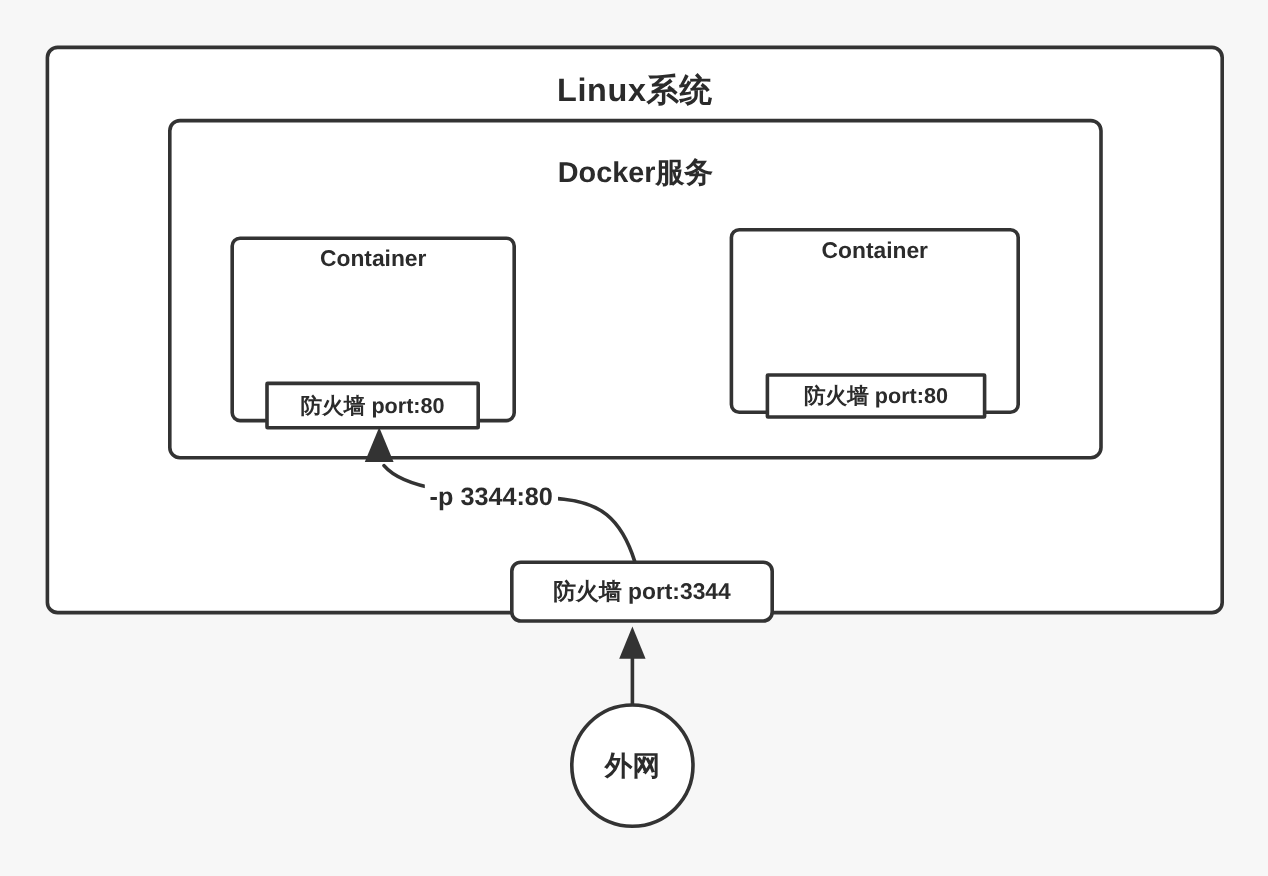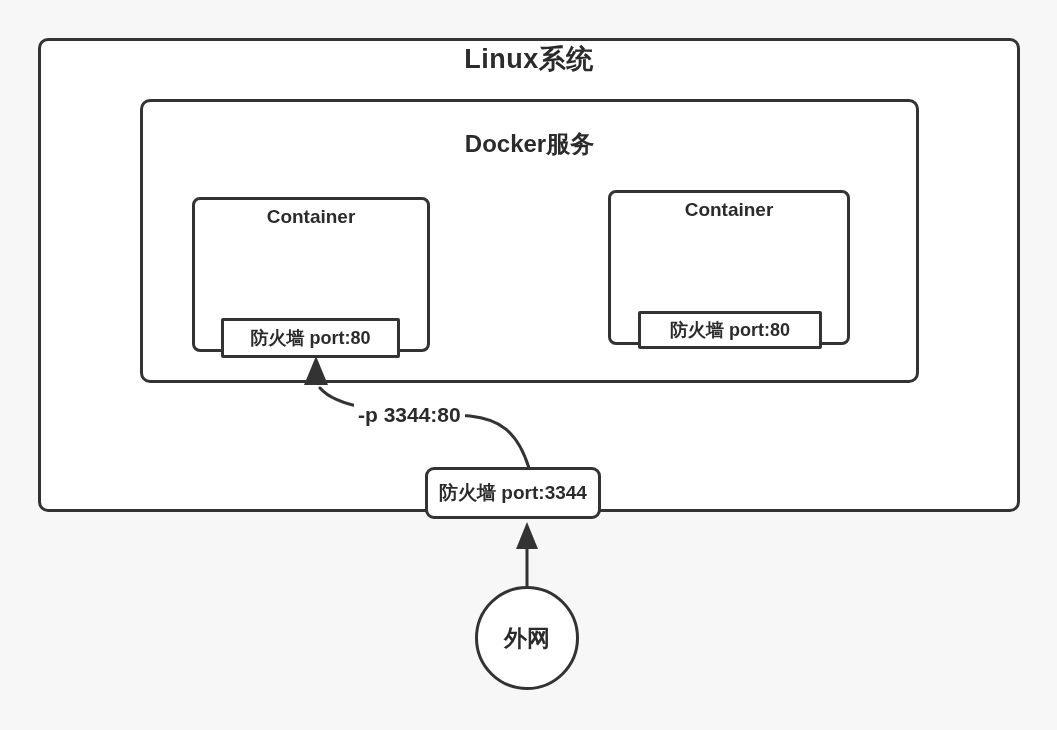--- a/index.html
+++ b/index.html
@@ -18,41 +18,41 @@
   }
   .rounded { border-radius: 10px; }
   .title {
     width: 100%;
     text-align: center;
     font-weight: bold;
     color: #2b2b2b;
   }
   
   #linux-box { left: 38px; top: 38px; width: 982px; height: 474px; }
-  #linux-title { font-size: 27px; letter-spacing: 0.5px; }
+  #linux-title { padding-top: 16px; font-size: 27px; letter-spacing: 0.5px; }
   
   #docker-box { left: 140px; top: 99px; width: 779px; height: 284px; background: transparent; }
   #docker-title { padding-top: 26px; font-size: 24px; }
   
   .container-box { border-radius: 8px; }
   #container1 { left: 192px; top: 197px; width: 238px; height: 155px; }
   #container2 { left: 608px; top: 190px; width: 242px; height: 155px; }
   .container-title { position: absolute; top: 6px; left: 0; font-size: 19px; }
   .container-name  { position: absolute; top: 60px; left: 0; font-size: 19px; }
   
   .fw-box {
     border-radius: 2px;
     display: flex; align-items: center; justify-content: center;
     font-weight: bold; font-size: 18px; white-space: nowrap;
   }
   #fw1 { left: 221px; top: 318px; width: 179px; height: 40px; }
   #fw2 { left: 638px; top: 311px; width: 184px; height: 38px; }
   
   #host-fw {
-    left: 425px; top: 467px; width: 176px; height: 52px;
+    left: 425px; top: 467px; width: 220px; height: 52px;
     border-radius: 9px;
     display: flex; align-items: center; justify-content: center;
     font-weight: bold; font-size: 19px; white-space: nowrap;
     z-index: 3;
   }
   
   #external-circle {
     left: 475px; top: 586px; width: 104px; height: 104px;
     border-radius: 50%;
     display: flex; align-items: center; justify-content: center;

